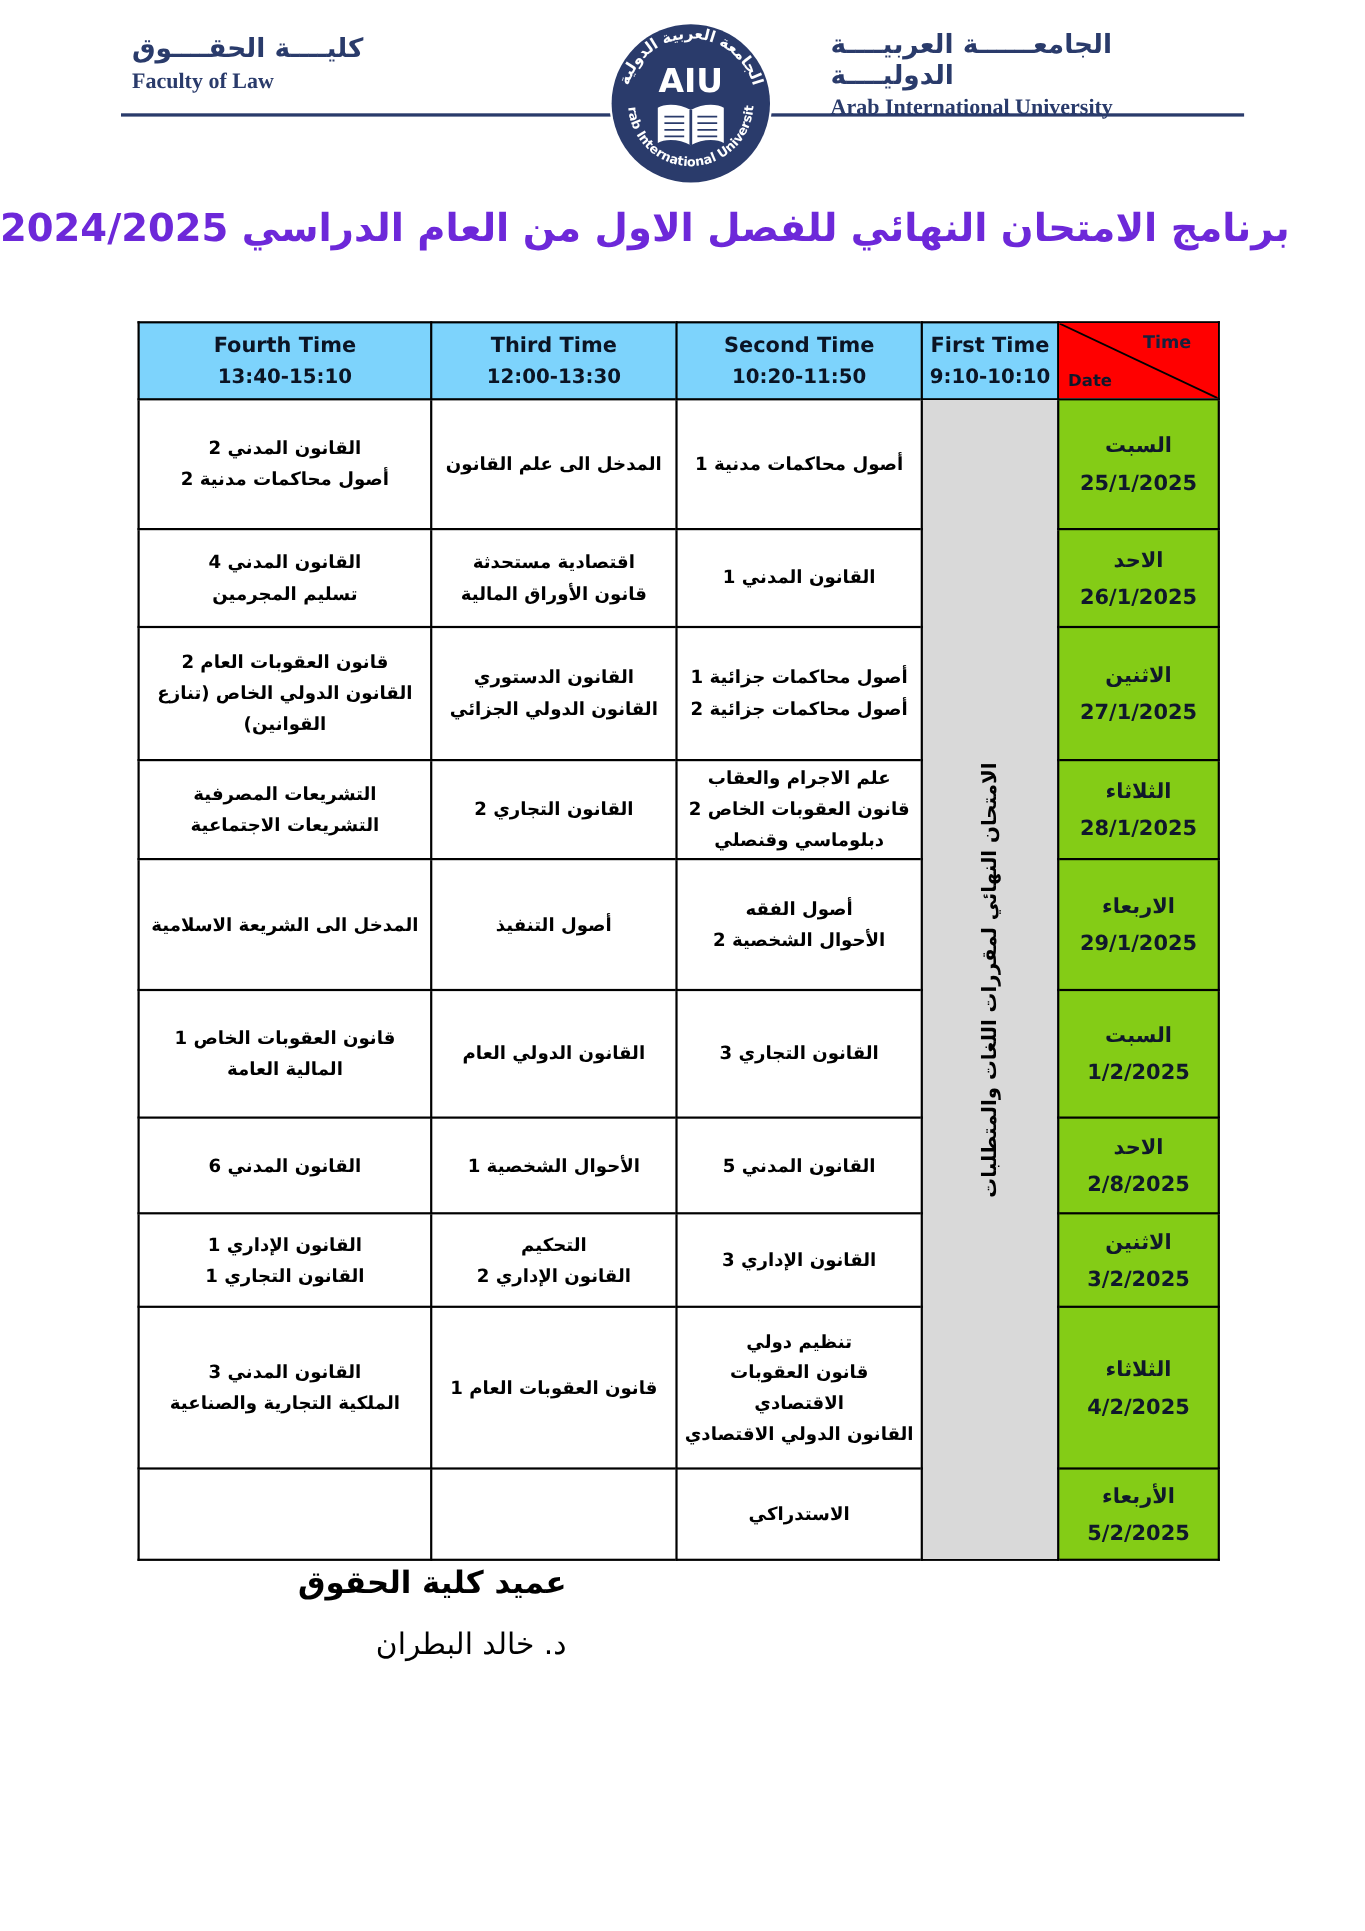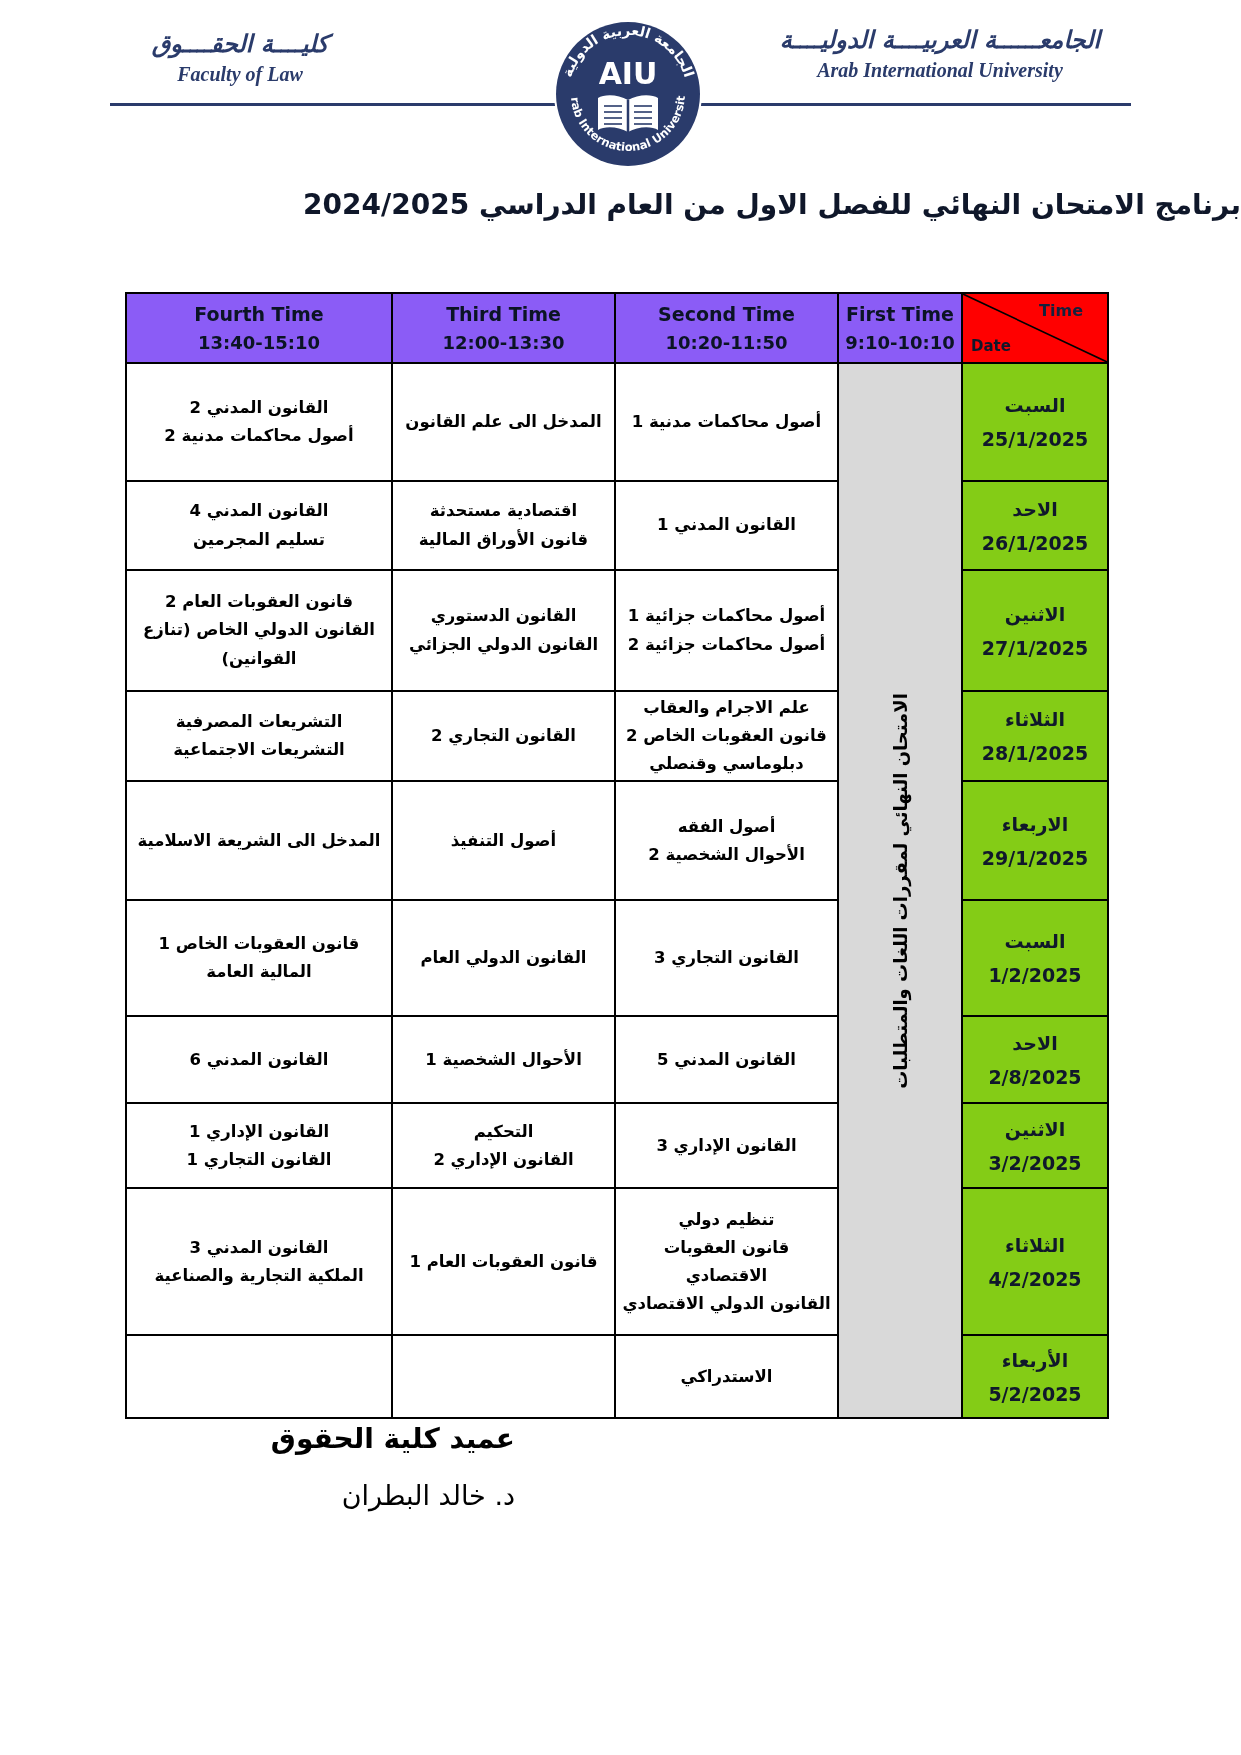--- a/index.html
+++ b/index.html
@@ -3,36 +3,36 @@
 <meta charset="utf-8">
 <style>
   * { box-sizing: border-box; margin: 0; padding: 0; }
   body {
     width: 1241px; height: 1755px; position: relative;
     background: #ffffff; font-family: "DejaVu Sans", sans-serif;
     overflow: hidden;
   }
   
   .hdr-rule { position: absolute; left: 110px; top: 103px; width: 1021px; height: 3px; background: #2A3B6B; }
-  .hdr-block { position: absolute; text-align: center; color: #2A3B6B; font-style: italic; }
+  .hdr-block { position: absolute; text-align: left; color: #2A3B6B; }
   .hdr-left  { left: 120px; top: 30px; width: 240px; }
   .hdr-right { left: 755px; top: 26px; width: 370px; }
   .hdr-ar { font-size: 24px; font-weight: bold; direction: rtl; }
   .hdr-en { font-size: 20px; font-weight: bold; font-family: "Liberation Serif", serif; margin-top: 5px; }
   .logo-wrap { position: absolute; left: 554px; top: 20px; width: 148px; height: 148px; background: #fff; border-radius: 50%; }
   
   .page-title {
     position: absolute; top: 188px; left: 0; width: 100%;
-    text-align: right; font-size: 28px; font-weight: bold; color: #0f172a; direction: rtl;
+    text-align: left; font-size: 35px; font-weight: bold; color: #6d28d9; direction: rtl;
   }
   
   .tbl-wrap { position: absolute; left: 125px; top: 292px; }
   table.sched { border-collapse: collapse; table-layout: fixed; width: 982px; direction: rtl; }
   .sched td, .sched th { border: 2px solid #000; padding: 0; vertical-align: middle; text-align: center; }
-  th.time-head { background: #8b5cf6; height: 70px; font-size: 19px; font-weight: bold; color: #0b1424; }
+  th.time-head { background: #7dd3fc; height: 70px; font-size: 19px; font-weight: bold; color: #0b1424; }
   th.time-head .range { margin-top: 7px; font-size: 18px; }
   th.corner { background: #FF0000; position: relative; }
   th.corner svg.diag { position: absolute; left: 0; top: 0; width: 100%; height: 100%; }
   .corner-time { position: absolute; top: 7px;  right: 24px; font-size: 16px; font-weight: bold; color: #14213d; }
   .corner-date { position: absolute; bottom: 7px; left: 8px; font-size: 15px; font-weight: bold; color: #0f172a; }
   td.date-cell { background: #84cc16; font-size: 19px; font-weight: bold; color: #10182b; direction: rtl; }
   td.date-cell .day  { margin-bottom: 12px; }
   td.course { background: #ffffff; font-weight: bold; font-size: 16.5px; color: #000;
               line-height: 1.7; padding: 2px 6px; direction: rtl; }
   td.merged { background: #D9D9D9; position: relative; }

